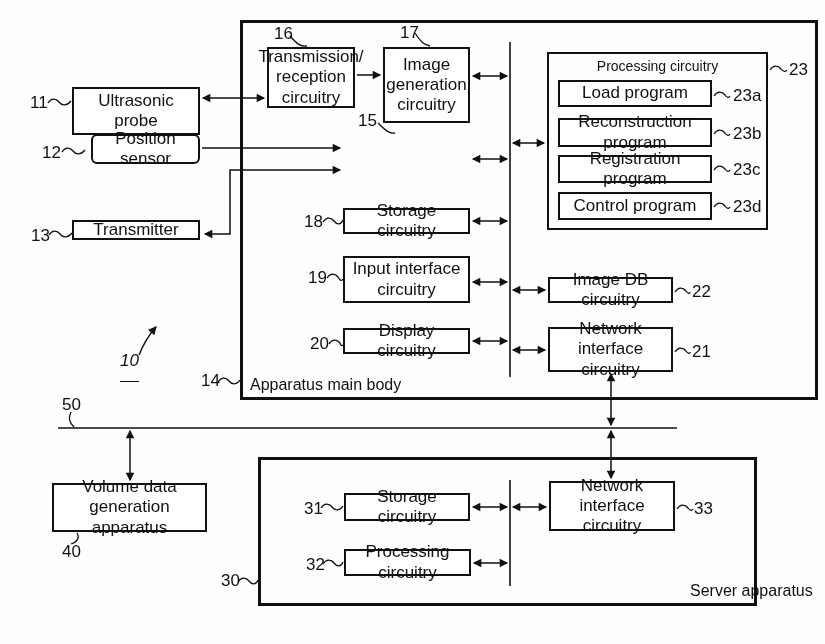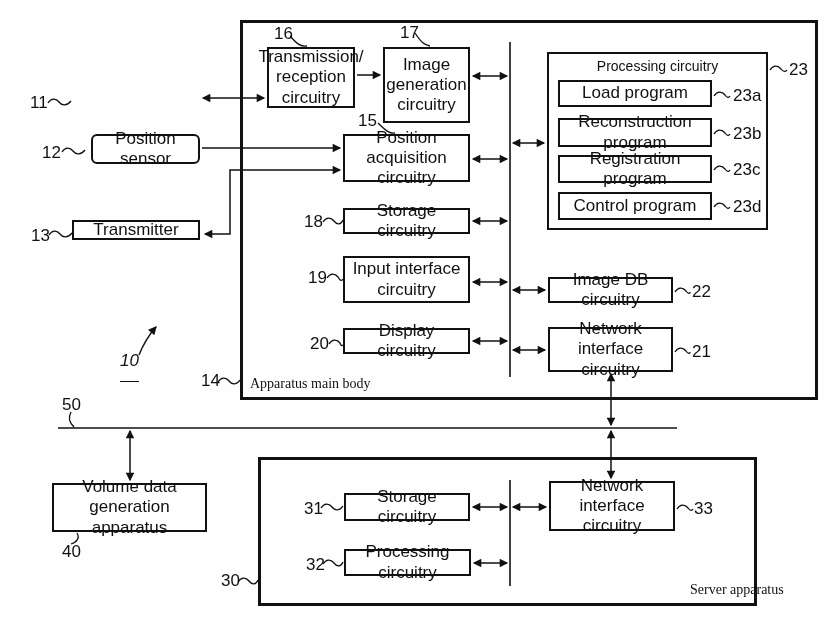--- a/index.html
+++ b/index.html
@@ -10,21 +10,21 @@
   .box{
     position:absolute;box-sizing:border-box;border:2px solid #111;background:#fff;
     display:flex;align-items:center;justify-content:center;text-align:center;
     font-size:17px;line-height:1.18;padding:1px 2px;
   }
   .thick{border-width:3px;background:transparent;}
   .container{background:transparent;display:block;}
   .ref{
     position:absolute;font-size:17px;line-height:1;white-space:nowrap;text-align:center;
   }
-  .corner-label{position:absolute;font-size:14px;white-space:nowrap;font-family:Liberation Serif, serif;}
+  .corner-label{position:absolute;font-size:16px;white-space:nowrap;}
   .proc-title{position:absolute;font-size:14px;text-align:center;}
   .underlined{border-bottom:1.6px solid #111;padding-bottom:12px;font-style:italic;}
   svg.layer{position:absolute;left:0;top:0;}
   svg .ln{stroke:#111;fill:none;}
 </style>
 </head>
 <body>
 
 <div id="stage">
 
@@ -92,35 +92,35 @@
       <path class="ln" d="M77,533 c3,5 0,9 -6,11"></path>
     </g>
   </svg>
 
   <div class="box thick container" style="left:240px;top:20px;width:578px;height:380px;"></div>
   <div class="corner-label" style="left:250px;top:376px;">Apparatus main body</div>
 
   <div class="box thick container" style="left:258px;top:457px;width:499px;height:149px;"></div>
   <div class="corner-label" style="left:646px;top:582px;margin-left:44px;">Server apparatus</div>
 
+  <div class="box" style="left:72px;top:87px;width:128px;height:48px;">
+    <span>Ultrasonic probe</span>
+  </div>
   <div class="box" style="left:91px;top:134px;width:109px;height:30px;border-radius:6px;">
     <span>Position sensor</span>
   </div>
   <div class="box" style="left:72px;top:220px;width:128px;height:20px;">
     <span>Transmitter</span>
   </div>
 
   <div class="box" style="left:267px;top:47px;width:88px;height:61px;">
     <span>Transmission/ reception circuitry</span>
   </div>
   <div class="box" style="left:383px;top:47px;width:87px;height:76px;">
     <span>Image generation circuitry</span>
-  </div>
-  <div class="box" style="left:343px;top:134px;width:127px;height:48px;">
-    <span>Position acquisition circuitry</span>
   </div>
   <div class="box" style="left:343px;top:208px;width:127px;height:26px;">
     <span>Storage circuitry</span>
   </div>
   <div class="box" style="left:343px;top:256px;width:127px;height:47px;">
     <span>Input interface circuitry</span>
   </div>
   <div class="box" style="left:343px;top:328px;width:127px;height:26px;">
     <span>Display circuitry</span>
   </div>

